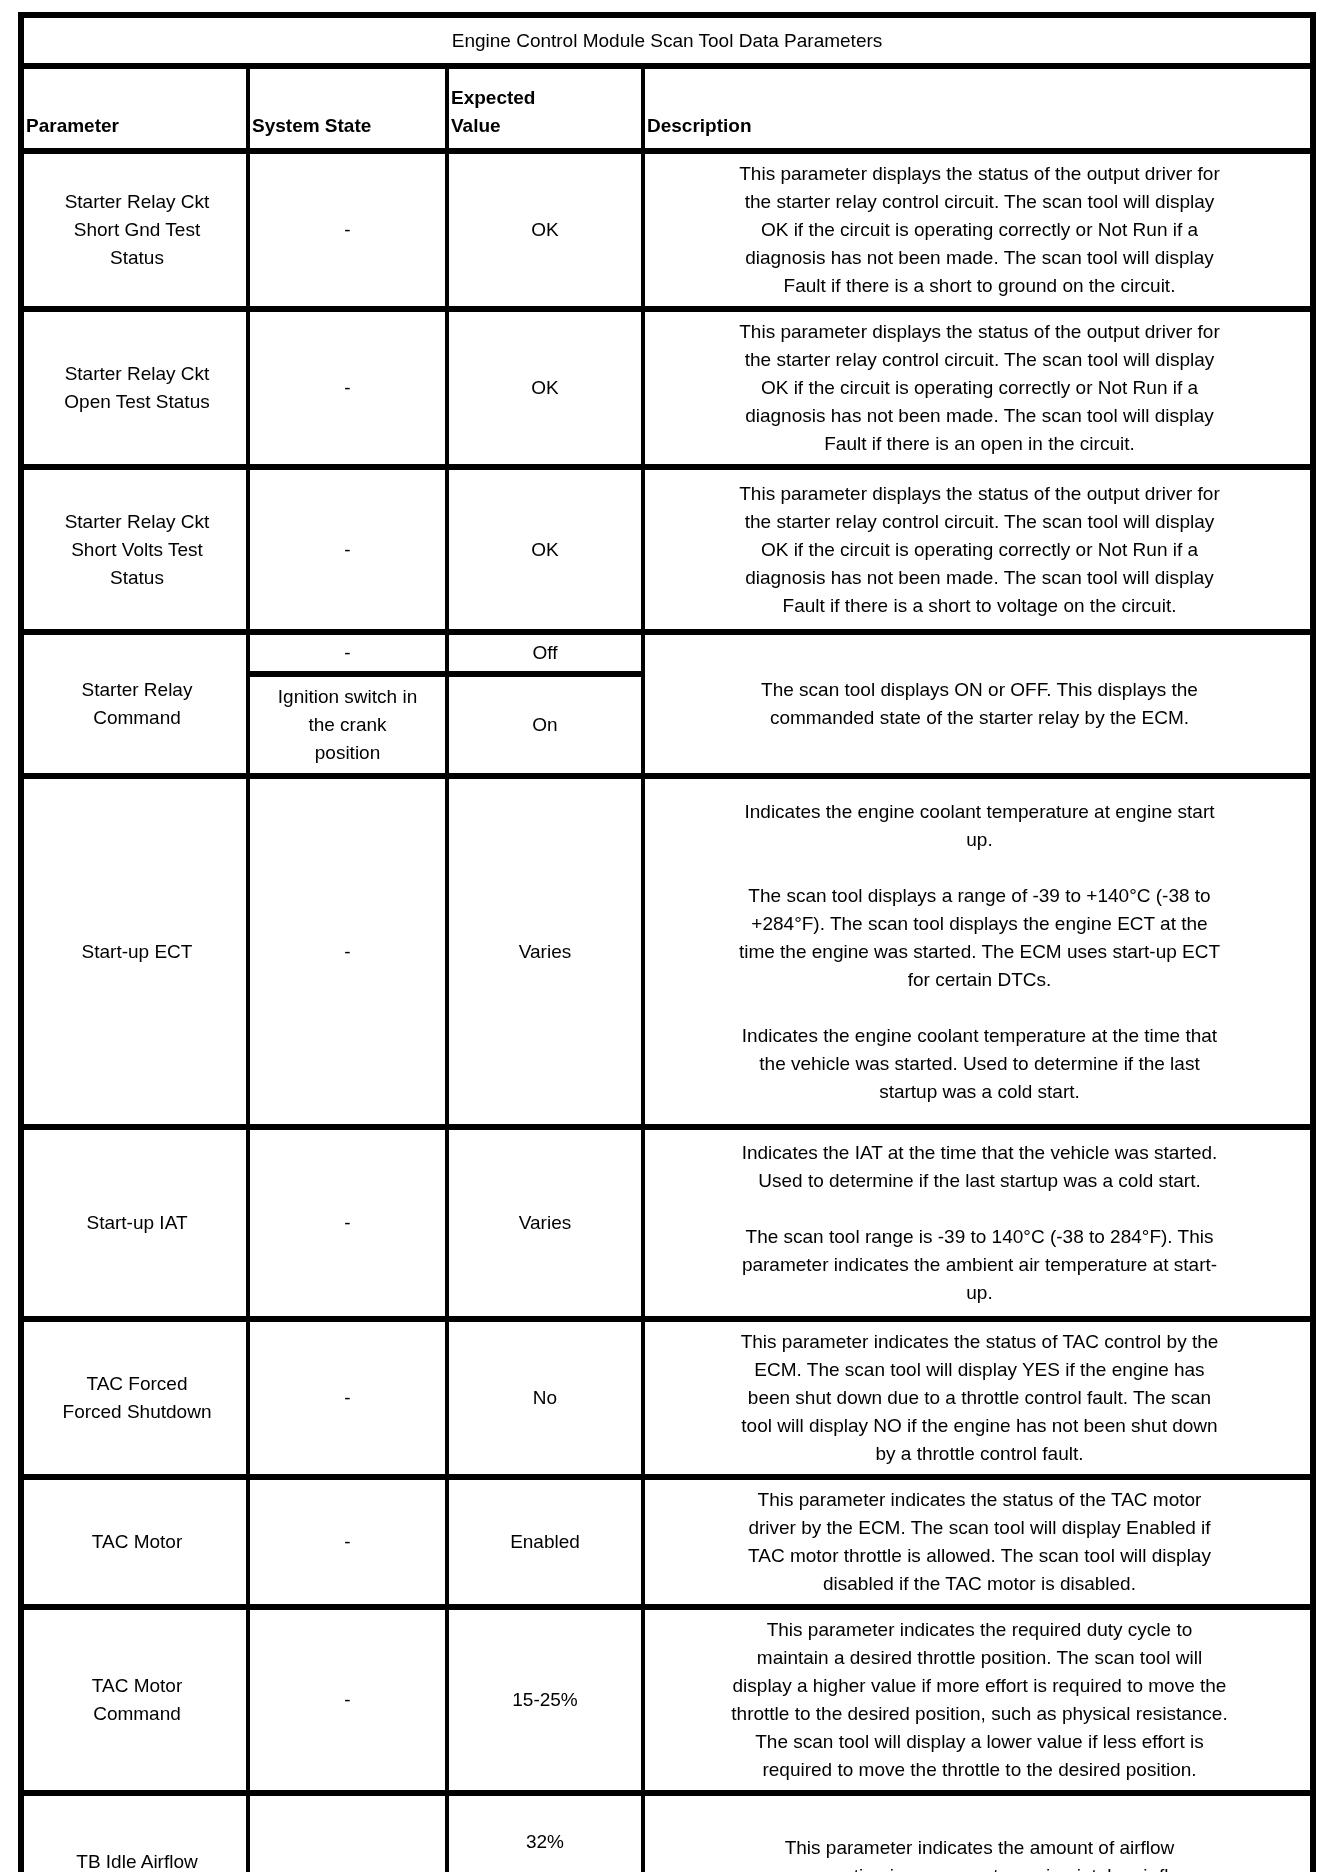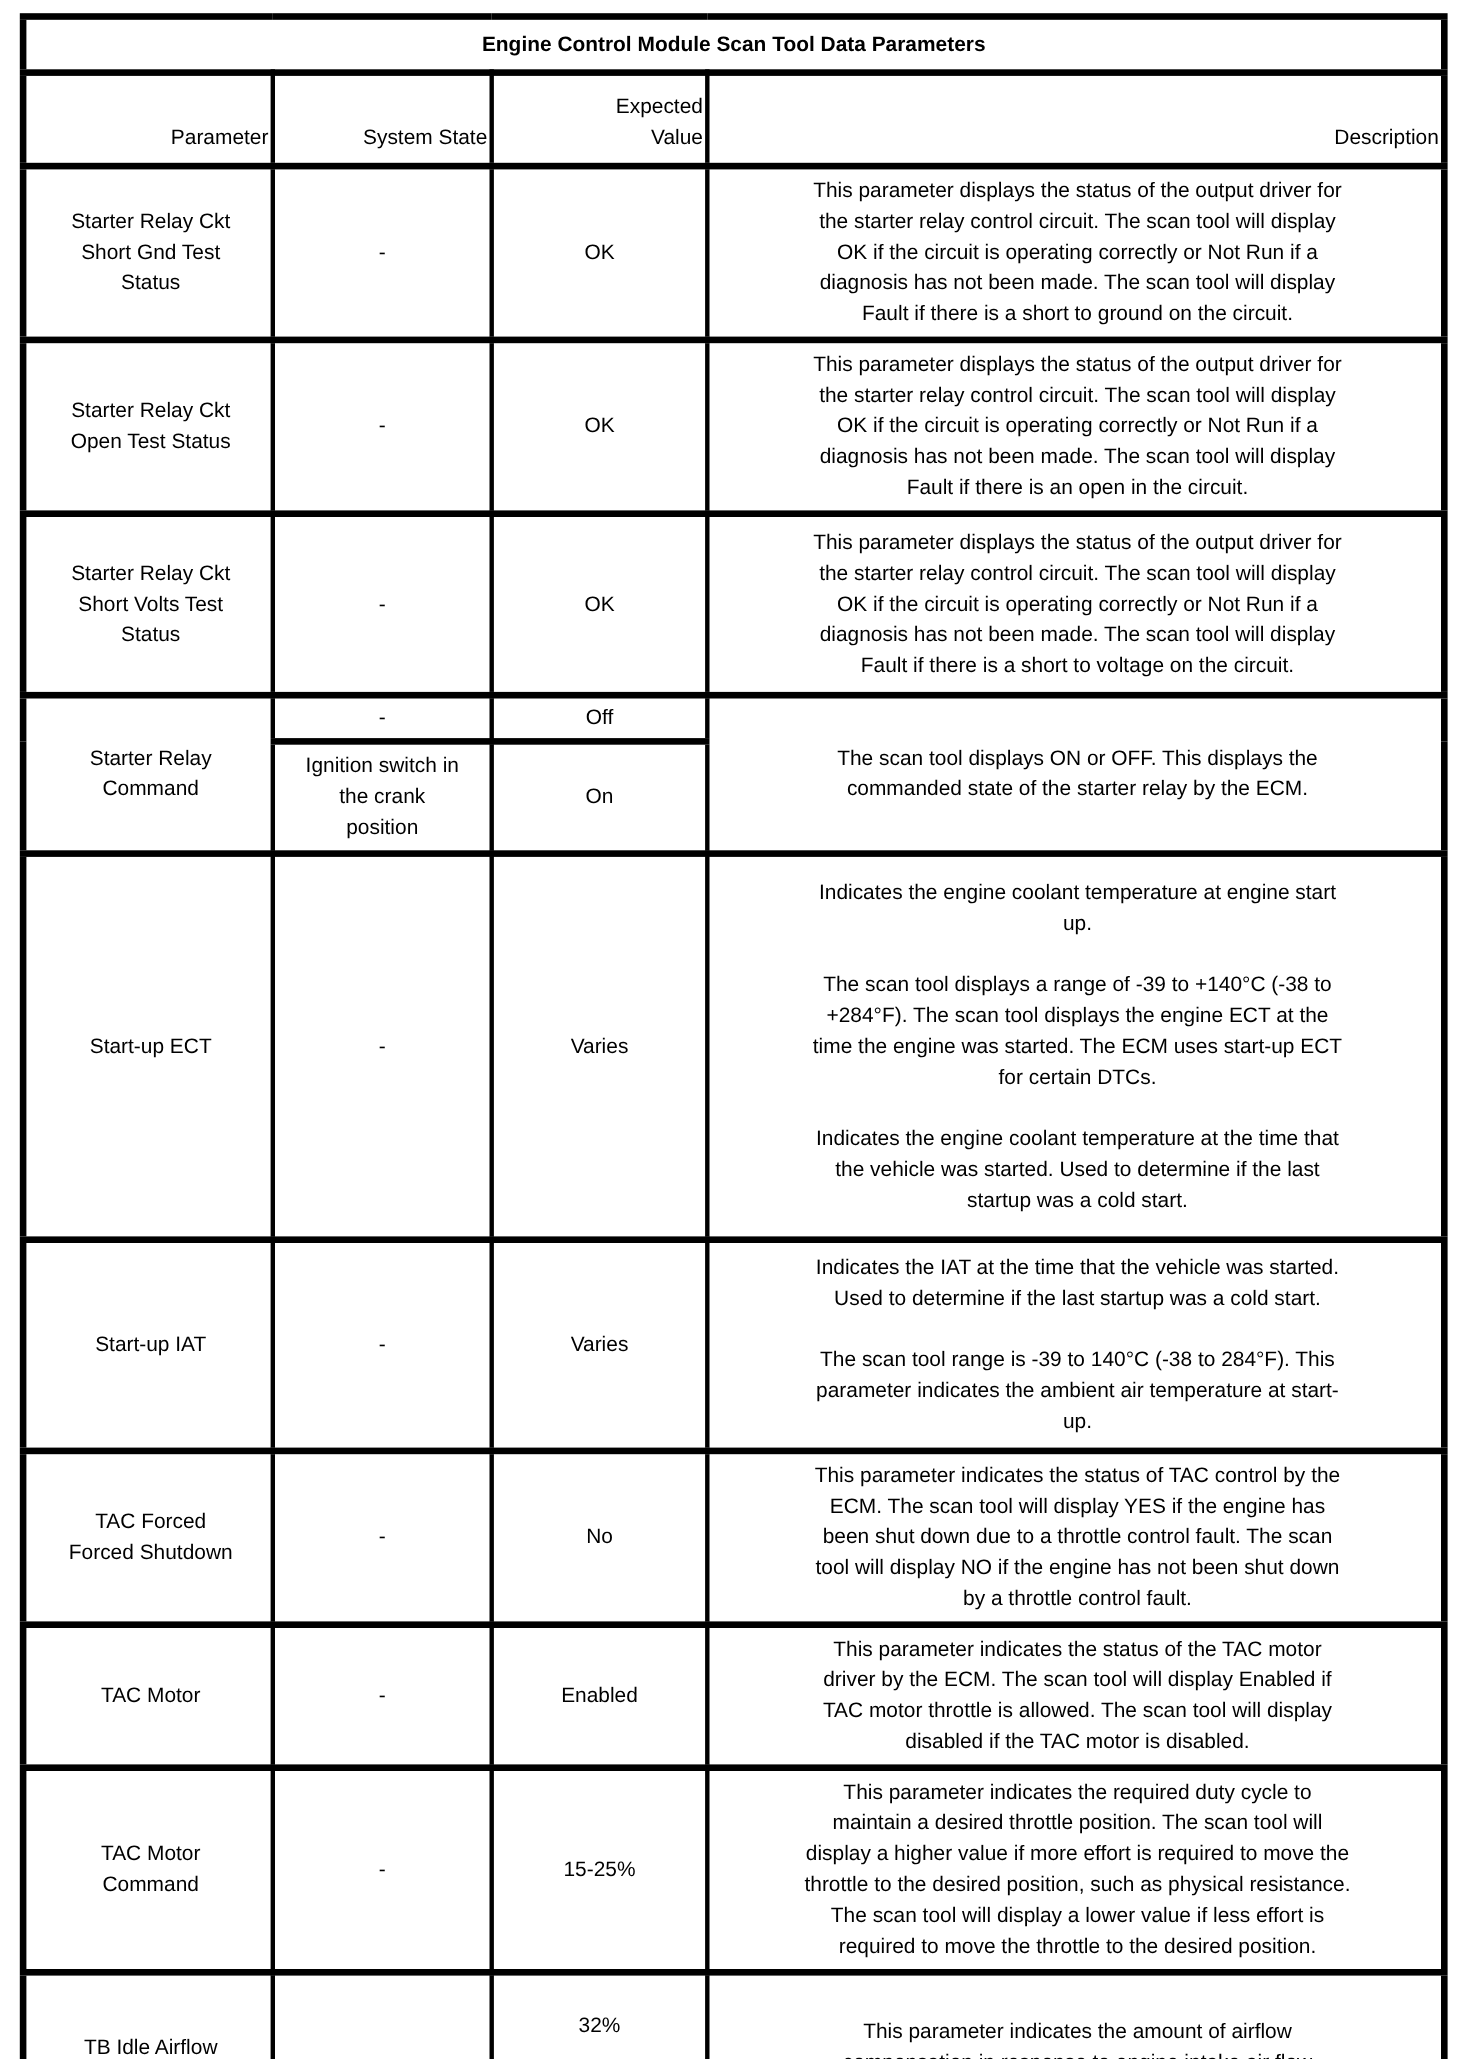--- a/index.html
+++ b/index.html
@@ -31,29 +31,29 @@
     white-space: pre-line;
     overflow: hidden;
   }
   table.scan-table tr {
     border-top: 6px solid #000000;
     border-bottom: 6px solid #000000;
   }
   
   th.title-cell {
     font-size: 20px;
-    font-weight: bold;
+    font-weight: normal;
     text-align: center;
     height: 43px;
     vertical-align: middle;
   }
   
   tr.header-row th {
-    font-weight: normal;
-    text-align: right;
+    font-weight: bold;
+    text-align: left;
     vertical-align: bottom;
     padding: 4px 2px 8px 2px;
     height: 67px;
   }
   
   td.param-cell {
     text-align: center;
     padding: 6px 4px 6px 8px;
   }
   td.center-cell {

